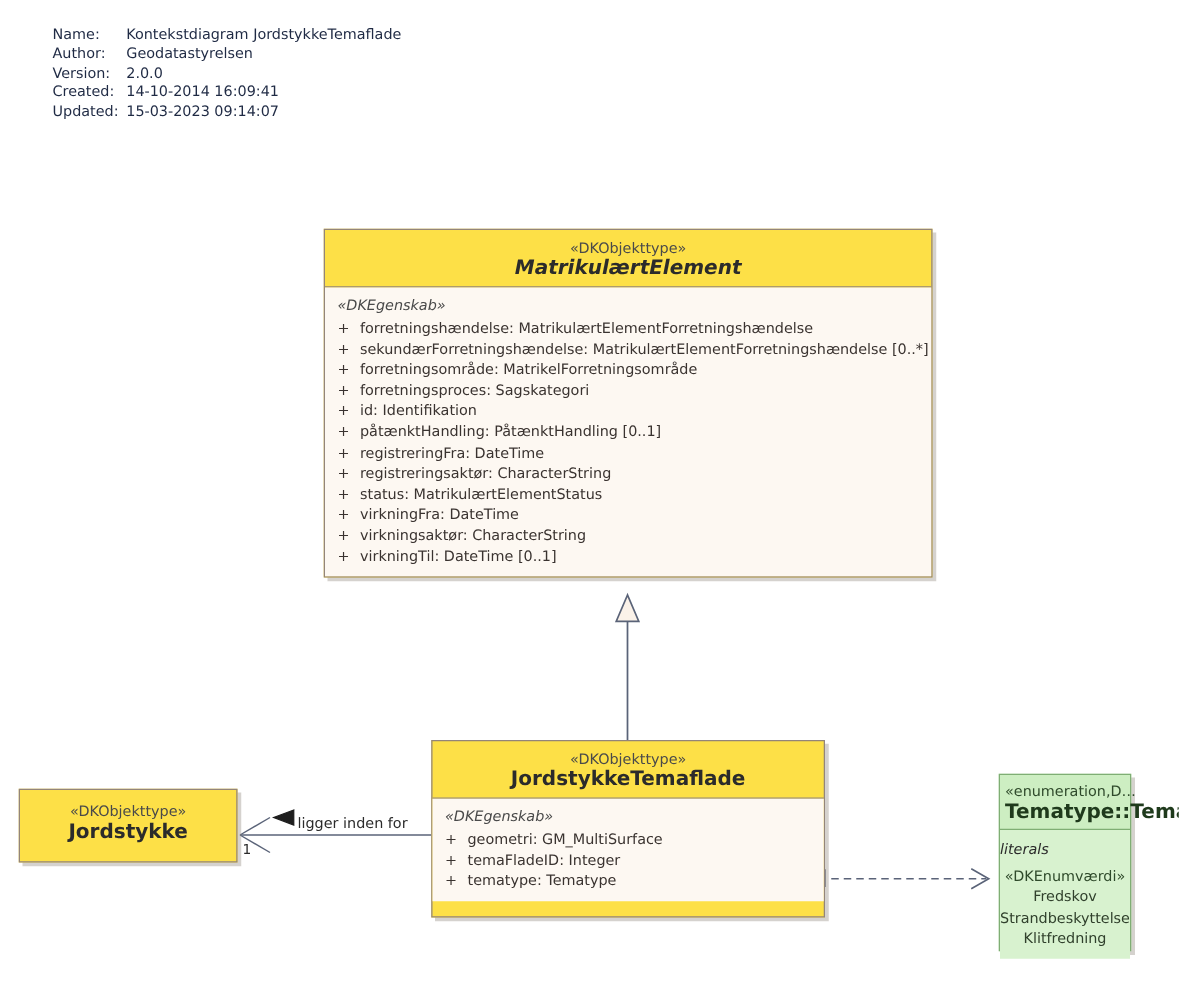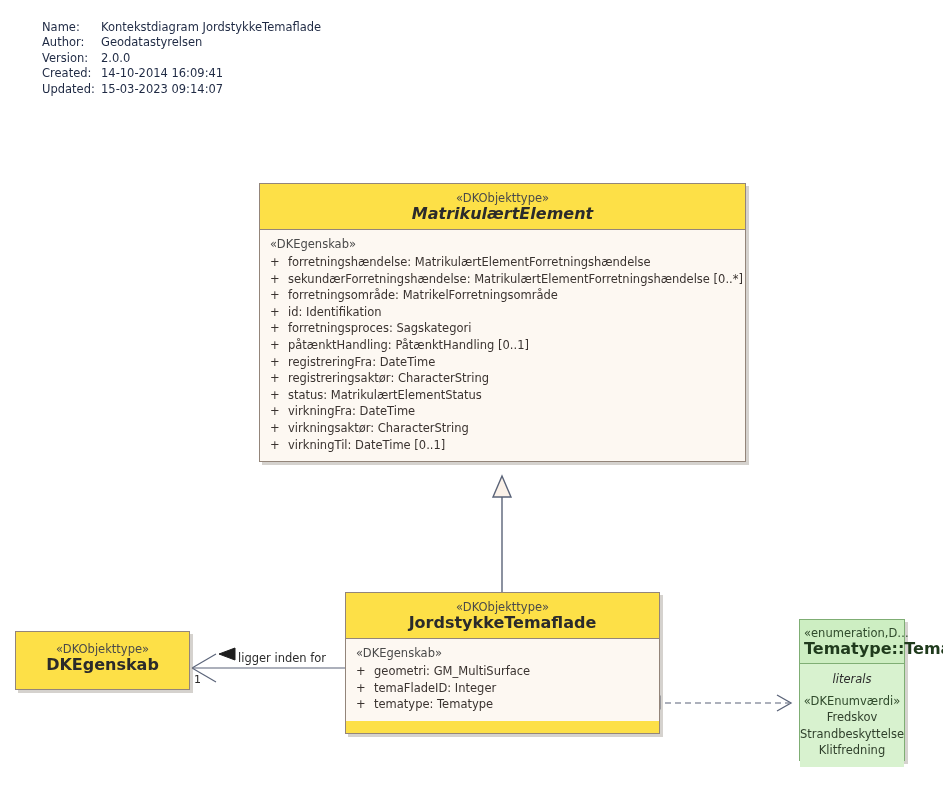--- a/index.html
+++ b/index.html
@@ -70,26 +70,26 @@
     line-height: 0;
   }
   .node.green .divider { border-top-color: #7fae74; }
 
   .compartment { padding: 6px 0 8px 0; }
 
   .sub-stereo {
     font-size: 11.5px;
     color: #4a4a4a;
     padding: 1px 0 3px 10px;
+    font-style: italic;
   }
   .lit-head {
     font-size: 11.5px;
     font-style: italic;
     color: #2b2b2b;
-    text-align: center;
     padding: 2px 0 7px 0;
   }
 
   .attr {
     font-size: 11.5px;
     line-height: 16.6px;
     color: #3a3330;
     white-space: nowrap;
     padding-left: 10px;
   }
@@ -193,24 +193,24 @@
     <div class="attr">
       <span class="vis">+</span><span>forretningshændelse: MatrikulærtElementForretningshændelse</span>
     </div>
     <div class="attr">
       <span class="vis">+</span><span>sekundærForretningshændelse: MatrikulærtElementForretningshændelse [0..*]</span>
     </div>
     <div class="attr">
       <span class="vis">+</span><span>forretningsområde: MatrikelForretningsområde</span>
     </div>
     <div class="attr">
+      <span class="vis">+</span><span>forretningsproces: Sagskategori</span>
+    </div>
+    <div class="attr">
       <span class="vis">+</span><span>id: Identifikation</span>
-    </div>
-    <div class="attr">
-      <span class="vis">+</span><span>forretningsproces: Sagskategori</span>
     </div>
     <div class="attr">
       <span class="vis">+</span><span>påtænktHandling: PåtænktHandling [0..1]</span>
     </div>
     <div class="attr">
       <span class="vis">+</span><span>registreringFra: DateTime</span>
     </div>
     <div class="attr">
       <span class="vis">+</span><span>registreringsaktør: CharacterString</span>
     </div>
@@ -245,21 +245,21 @@
     </div>
     <div class="attr">
       <span class="vis">+</span><span>tematype: Tematype</span>
     </div>
   </div>
 </div>
 
 <div class="node tan" style="left:15px; top:631px; width:175px; height:59px;">
   <div class="nhead" style="padding-top:10px;">
     <div class="stereo">«DKObjekttype»</div>
-    <div class="cname">DKEgenskab</div>
+    <div class="cname">Jordstykke</div>
   </div>
 </div>
 
 <div class="node green" style="left:799px; top:619px; width:106px; height:142px;">
   <div class="nhead" style="padding:6px 4px 7px 4px;">
     <div class="stereo">«enumeration,D…</div>
     <div class="cname">Tematype::Tematype</div>
   </div>
   <div class="divider"></div>
   <div class="compartment">

